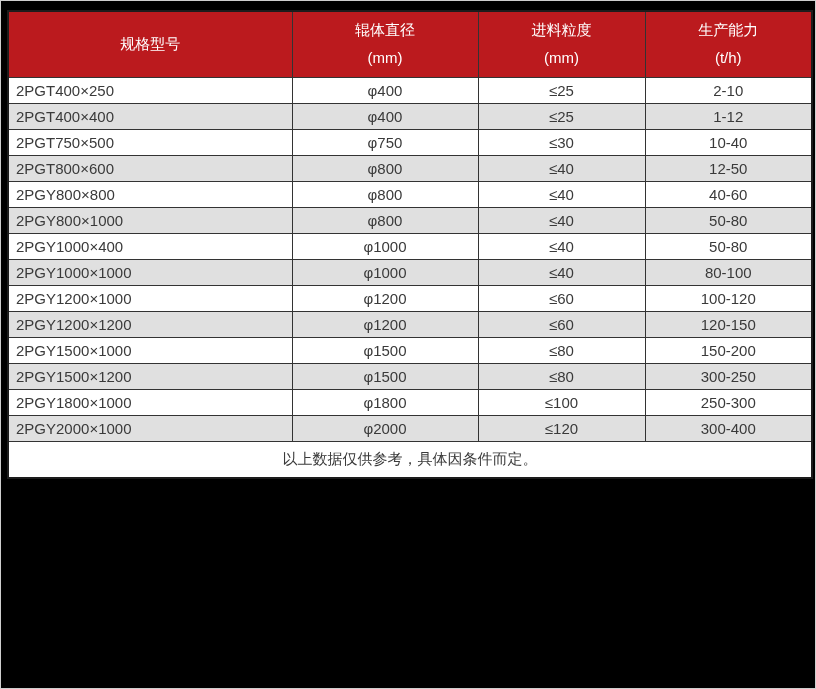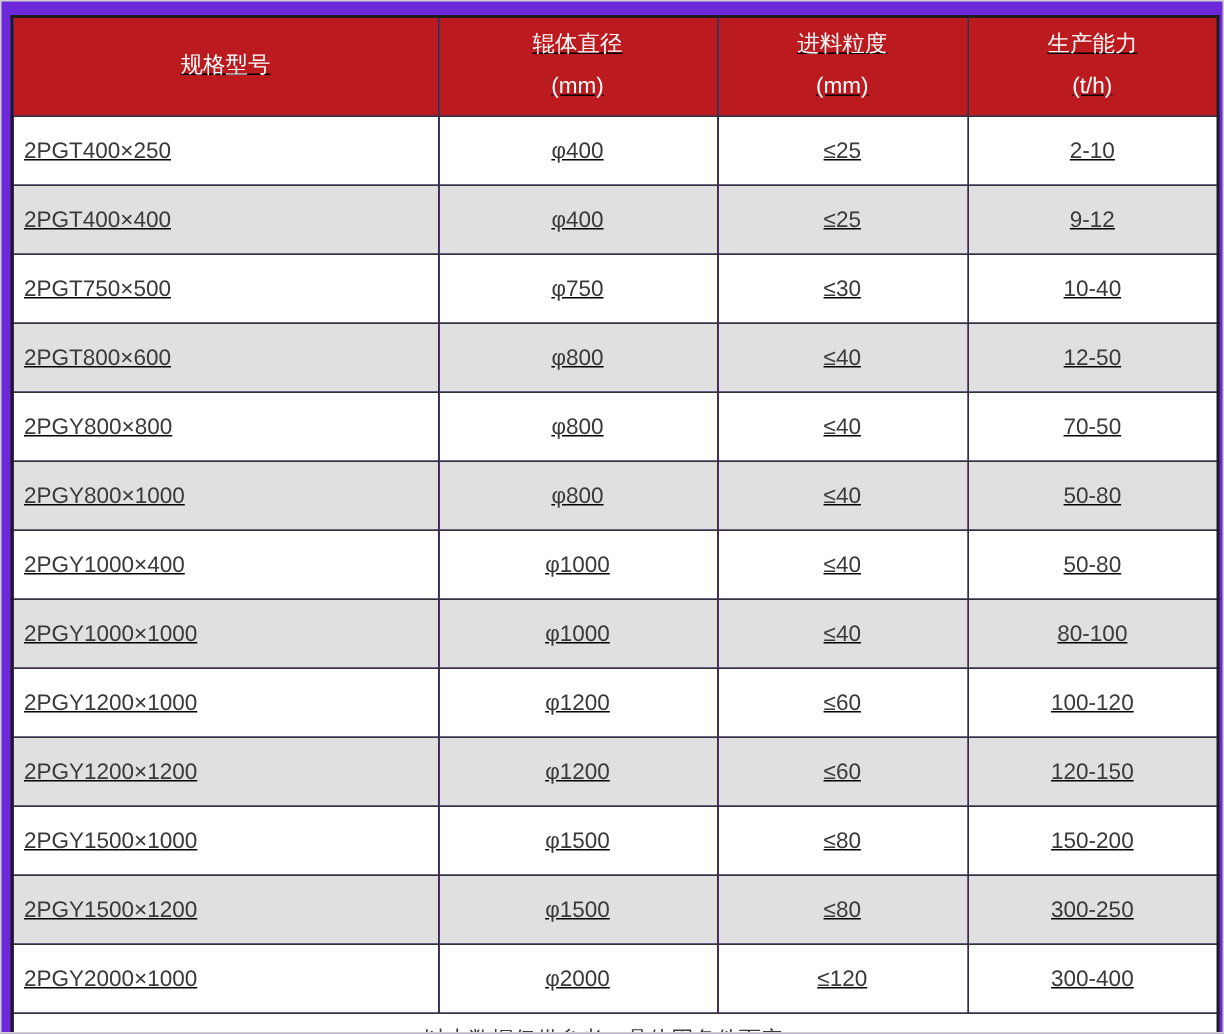--- a/index.html
+++ b/index.html
@@ -15,23 +15,22 @@
   *{margin:0;padding:0;box-sizing:border-box;}
   html,body{background:#ffffff;}
   body{
     width:816px;height:689px;
     font-family:"Liberation Sans","DejaVu Sans",sans-serif;
     position:relative;
   }
   .frame{
     position:absolute;inset:0;
     border:1px solid var(--frame-border);
-    background:#6d28d9;
+    background:#000000;
     overflow:hidden;
-    text-decoration:underline;
   }
   table.spec{
     border-collapse:collapse;
     table-layout:fixed;
     width:804px;
     margin:9px 5px 6px 6px;
     border:2px solid var(--outer-border);
   }
   col.c1{width:284px;}
   col.c2{width:186px;}
@@ -47,21 +46,21 @@
     overflow:hidden;
   }
   thead th{
     background:var(--header-bg);
     color:var(--header-text);
     height:66px;
     line-height:28px;
     font-size:15px;
   }
   .th-label,.th-unit{display:block;}
-  tbody td{height:46px;background:var(--row-bg);}
+  tbody td{height:26px;background:var(--row-bg);}
   tbody tr:nth-child(even) td{background:var(--row-alt-bg);}
   td.col-model{text-align:left;padding-left:7px;}
   tfoot td{height:37px;background:#ffffff;}
 </style>
 </head>
 <body>
 
 <div class="frame">
   <table class="spec">
     <colgroup>
@@ -94,39 +93,39 @@
         <tr>
           <td class="col-model">2PGT400×250</td>
           <td>φ400</td>
           <td>≤25</td>
           <td>2-10</td>
         </tr>
         <tr>
           <td class="col-model">2PGT400×400</td>
           <td>φ400</td>
           <td>≤25</td>
-          <td>9-12</td>
+          <td>1-12</td>
         </tr>
         <tr>
           <td class="col-model">2PGT750×500</td>
           <td>φ750</td>
           <td>≤30</td>
           <td>10-40</td>
         </tr>
         <tr>
           <td class="col-model">2PGT800×600</td>
           <td>φ800</td>
           <td>≤40</td>
           <td>12-50</td>
         </tr>
         <tr>
           <td class="col-model">2PGY800×800</td>
           <td>φ800</td>
           <td>≤40</td>
-          <td>70-50</td>
+          <td>40-60</td>
         </tr>
         <tr>
           <td class="col-model">2PGY800×1000</td>
           <td>φ800</td>
           <td>≤40</td>
           <td>50-80</td>
         </tr>
         <tr>
           <td class="col-model">2PGY1000×400</td>
           <td>φ1000</td>
@@ -157,20 +156,26 @@
           <td>≤80</td>
           <td>150-200</td>
         </tr>
         <tr>
           <td class="col-model">2PGY1500×1200</td>
           <td>φ1500</td>
           <td>≤80</td>
           <td>300-250</td>
         </tr>
         <tr>
+          <td class="col-model">2PGY1800×1000</td>
+          <td>φ1800</td>
+          <td>≤100</td>
+          <td>250-300</td>
+        </tr>
+        <tr>
           <td class="col-model">2PGY2000×1000</td>
           <td>φ2000</td>
           <td>≤120</td>
           <td>300-400</td>
         </tr>
       </tbody>
     <tfoot>
       <tr>
         <td colspan="4">以上数据仅供参考，具体因条件而定。</td>
       </tr>

